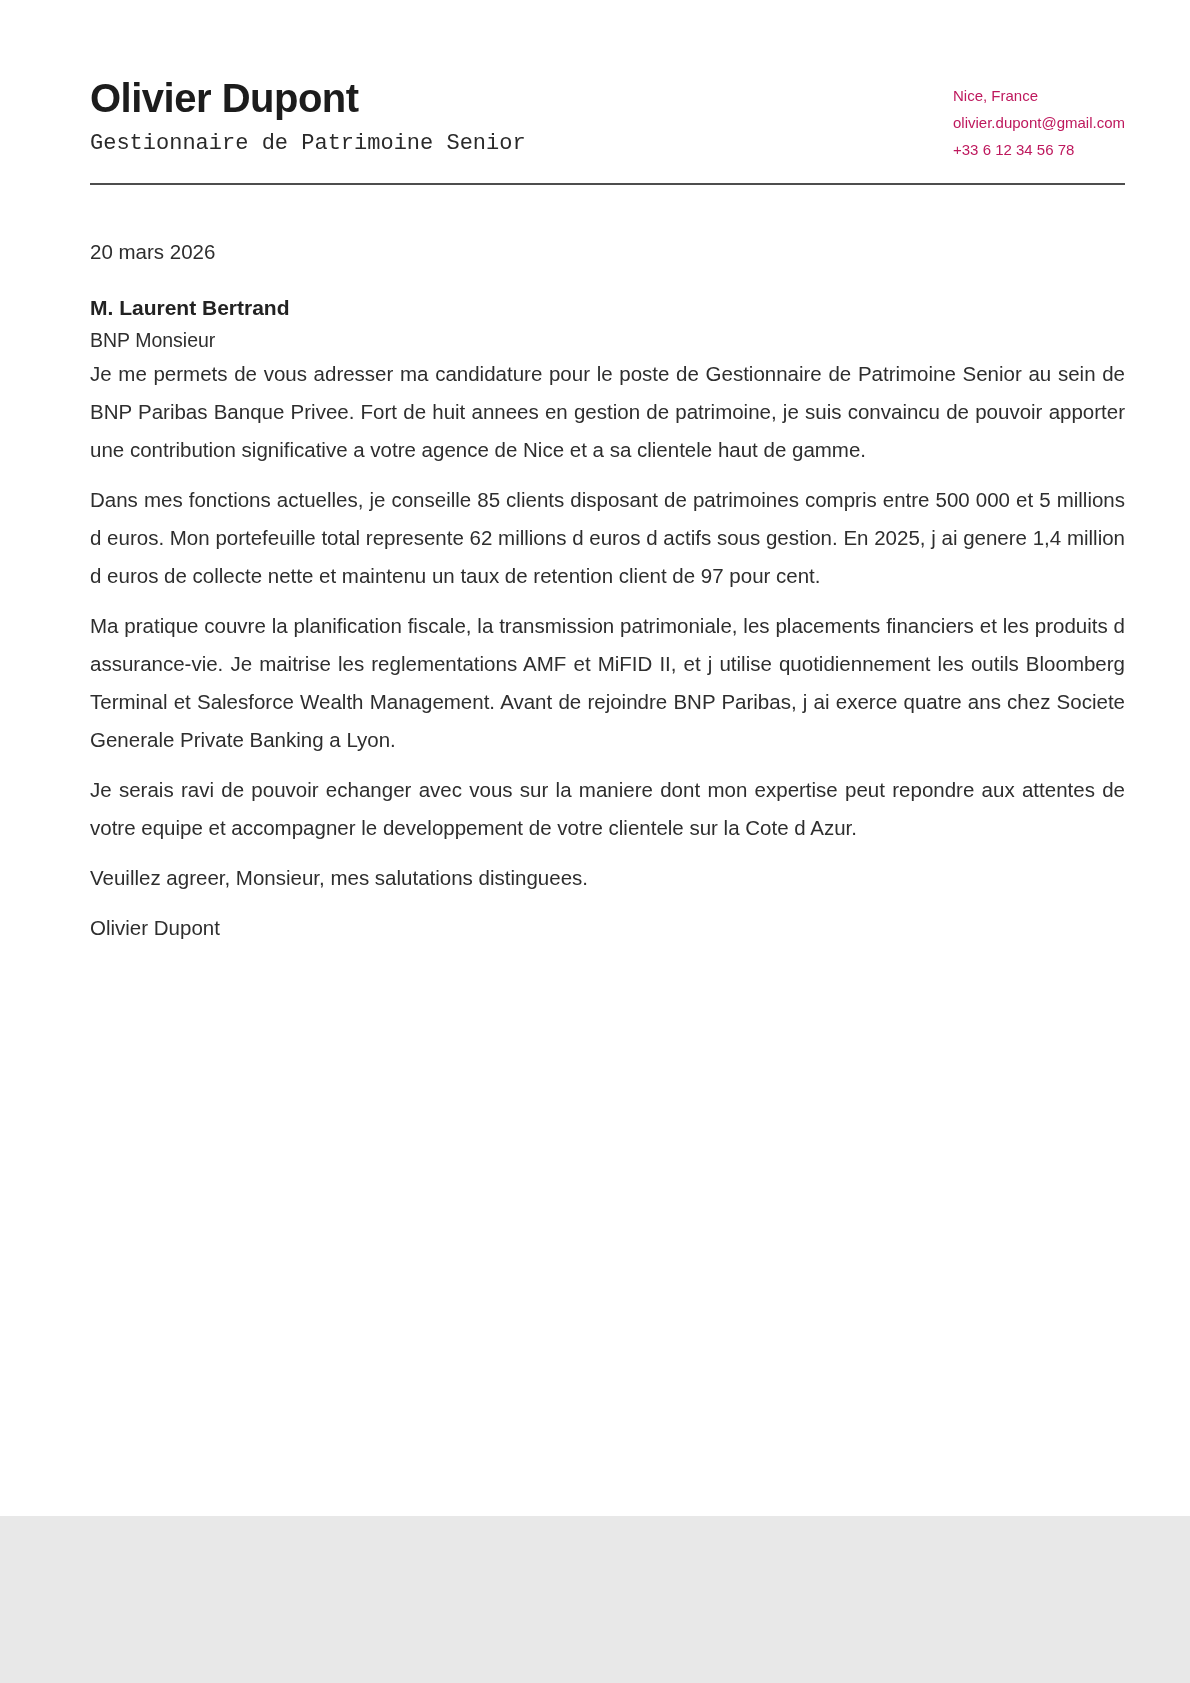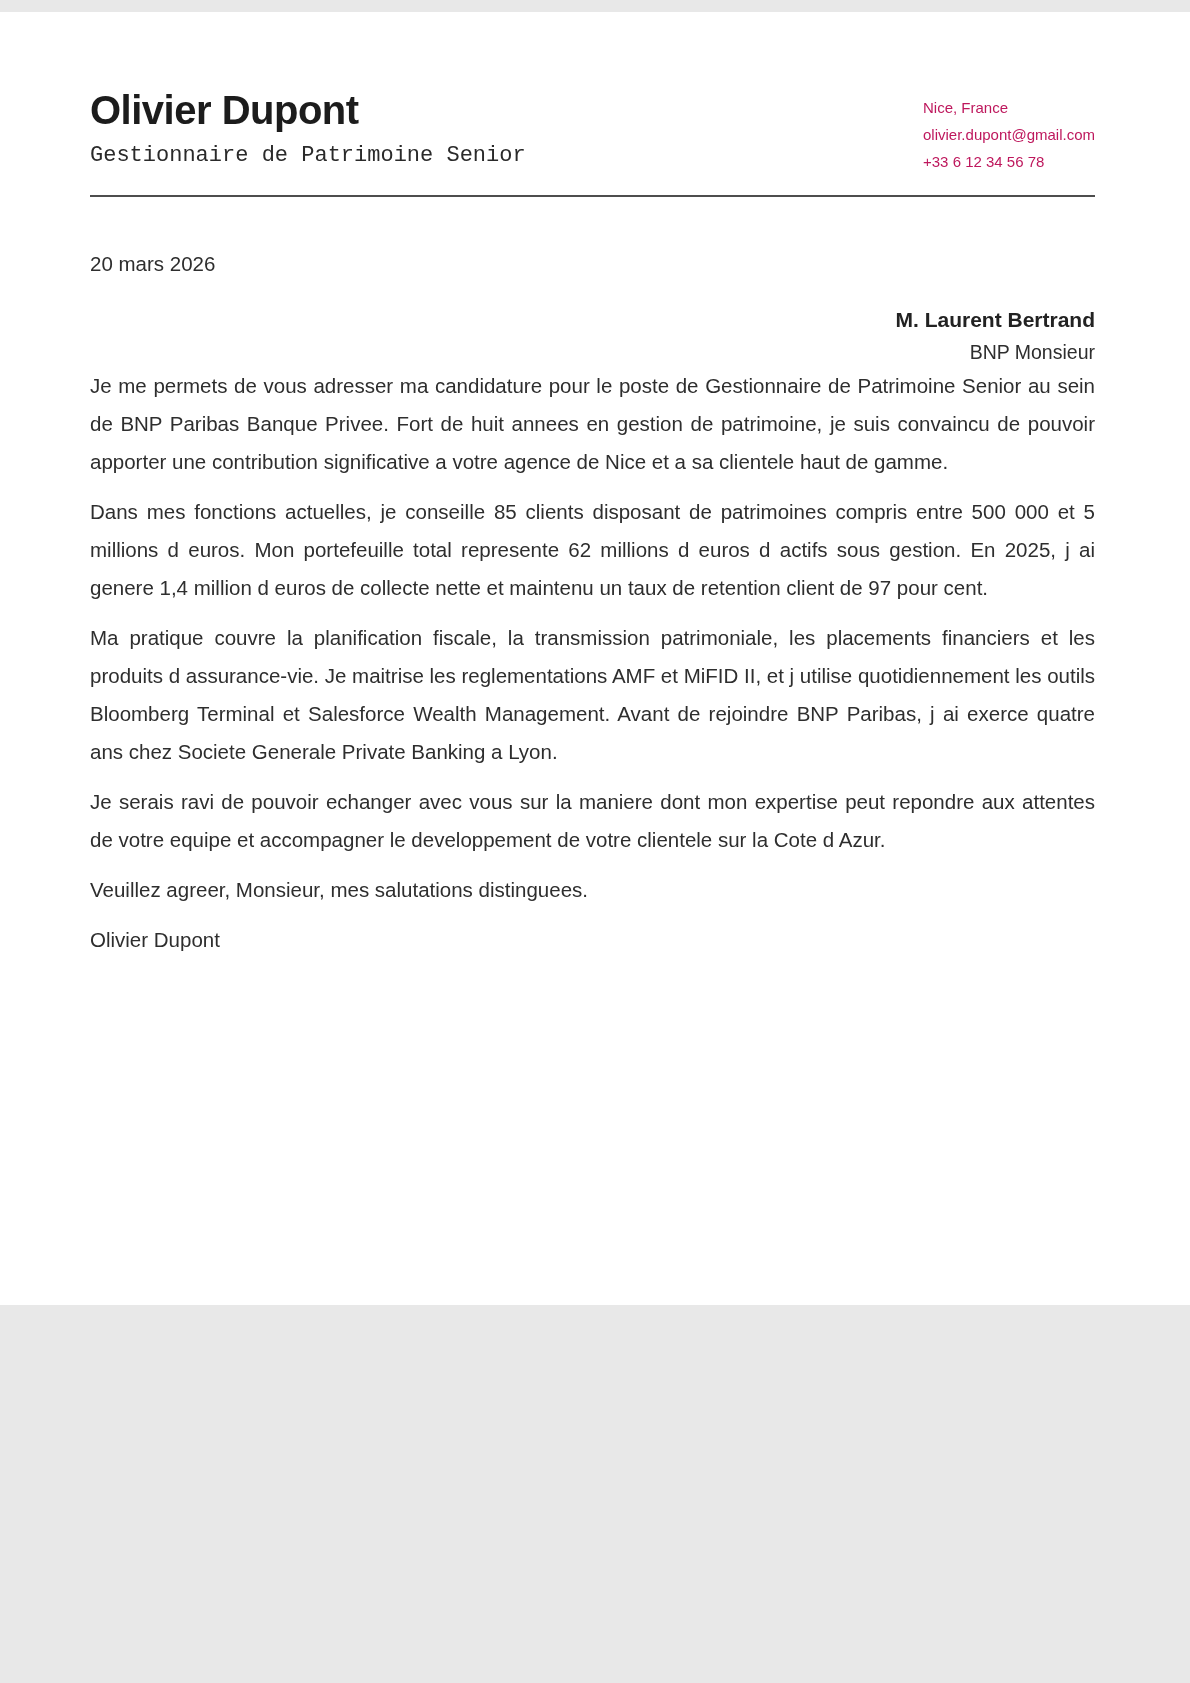--- a/index.html
+++ b/index.html
@@ -9,24 +9,24 @@
     --divider: #4d4d4d;
   }
   * { margin: 0; padding: 0; box-sizing: border-box; }
   html, body {
     background: #e8e8e8;
     font-family: "Liberation Sans", sans-serif;
   }
   .page {
     position: relative;
     width: 1190px;
-    height: 1293px;
-    margin: 12px auto;
+    height: 1516px;
+    margin: 0 auto;
     background: var(--bg, #ffffff);
-    padding: 76px 95px 0 90px;
+    padding: 76px 65px 0 90px;
     color: var(--text, #2e2e2e);
   }
   
   .header {
     display: flex;
     justify-content: space-between;
     align-items: flex-start;
   }
   .header-left h1 {
     font-size: 40px;
@@ -51,21 +51,21 @@
     border: none;
     border-top: 2px solid var(--divider, #4d4d4d);
     margin-top: 20px;
   }
   
   .letter { margin-top: 52px; }
   .date {
     font-size: 20.5px;
     line-height: 30px;
   }
-  .recipient { margin-top: 26px; text-align: right; }
+  .recipient { margin-top: 26px; }
   .recipient-name {
     font-size: 21px;
     font-weight: 700;
     line-height: 30px;
     color: #222222;
   }
   .recipient-company {
     font-size: 19.5px;
     line-height: 30px;
     margin-top: 2px;

